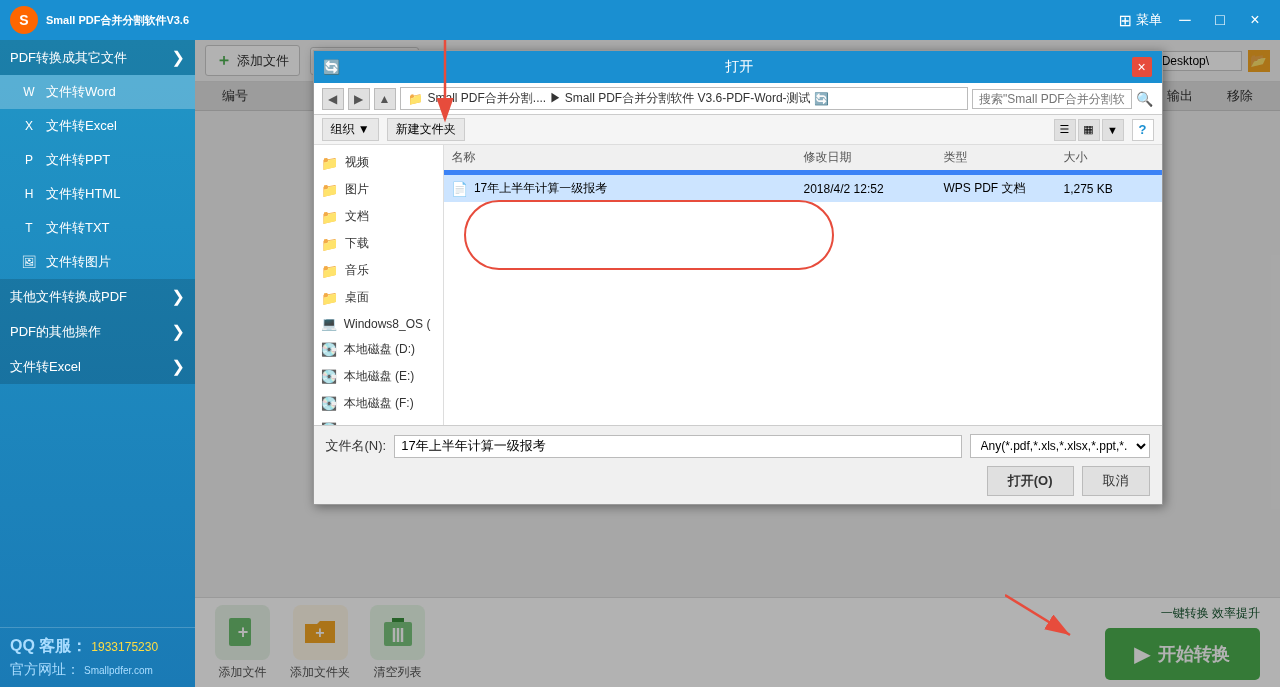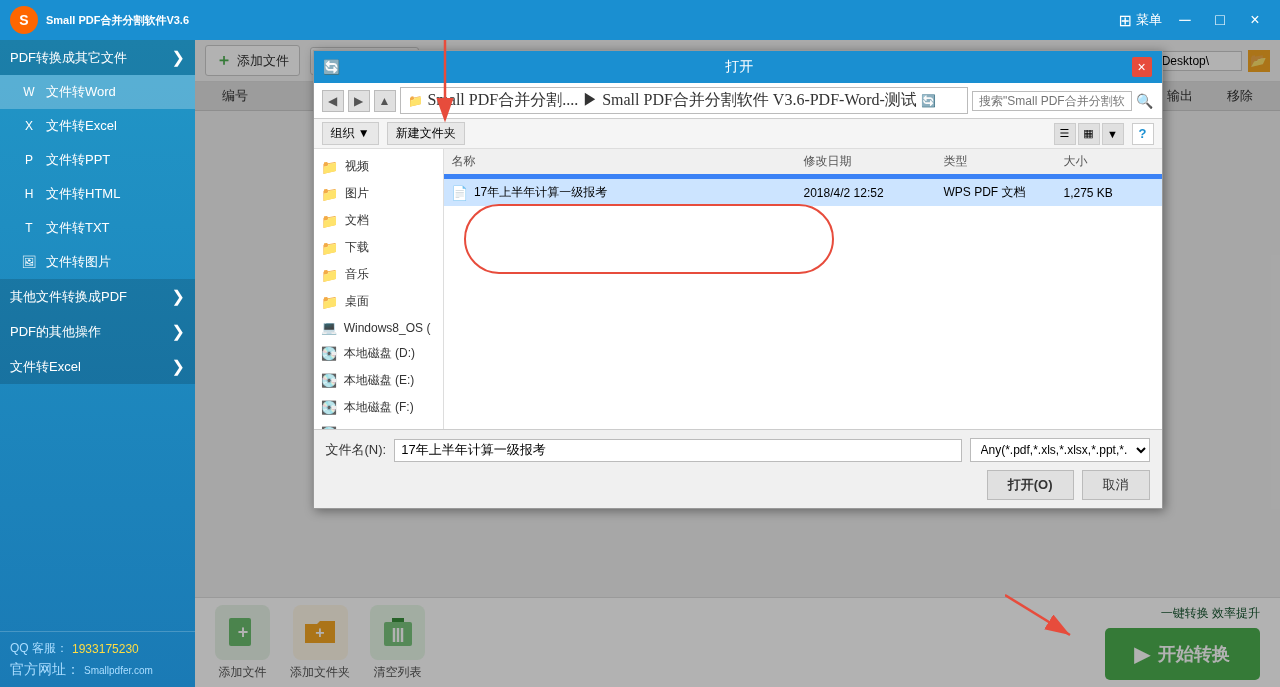--- a/index.html
+++ b/index.html
@@ -434,21 +434,21 @@
       <span>PDF的其他操作</span>
       <span class="arrow">❯</span>
     </div>
     <div class="sidebar-section-header">
       <span>文件转Excel</span>
       <span class="arrow">❯</span>
     </div>
 
     <div class="sidebar-bottom">
       <div style="display:flex; align-items:center; gap:4px; margin-bottom:4px;">
-        <span style="color:#aaddff; font-size:12px;">QQ 客服：</span>
+        <span style="color:#aaddff; font-size:16px;font-weight:bold;">QQ 客服：</span>
         <span class="sidebar-qq">1933175230</span>
       </div>
       <div style="display:flex; align-items:center; gap:4px;">
         <span style="color:#aaddff; font-size:14px;">官方网址：</span>
         <span class="sidebar-website">Smallpdfer.com</span>
       </div>
     </div>
   </div>
 
   <div class="content-area">
@@ -497,21 +497,21 @@
           <span style="flex:1; text-align:center;">打开</span>
           <button class="dialog-close-btn">×</button>
         </div>
 
         <div class="dialog-addressbar">
           <button class="dialog-nav-btn">◀</button>
           <button class="dialog-nav-btn">▶</button>
           <button class="dialog-nav-btn">▲</button>
           <div class="dialog-path-bar">
             <span class="dialog-path-folder-icon">📁</span>
-            <span style="font-size:16px;font-family:Liberation Serif, serif;">Small PDF合并分割.... ▶ Small PDF合并分割软件 V3.6-PDF-Word-测试</span>
+            <span style="font-size:12px;">Small PDF合并分割.... ▶ Small PDF合并分割软件 V3.6-PDF-Word-测试</span>
             <button style="border:none;background:none;cursor:pointer;margin-left:4px;font-size:12px;">🔄</button>
           </div>
           <input class="dialog-search-box" type="text" placeholder="搜索&quot;Small PDF合并分割软..." style="">
           <span class="dialog-search-icon">🔍</span>
         </div>
 
         <div class="dialog-toolbar">
           <button class="dialog-toolbar-btn">
             <span>组织 ▼</span>
           </button>

